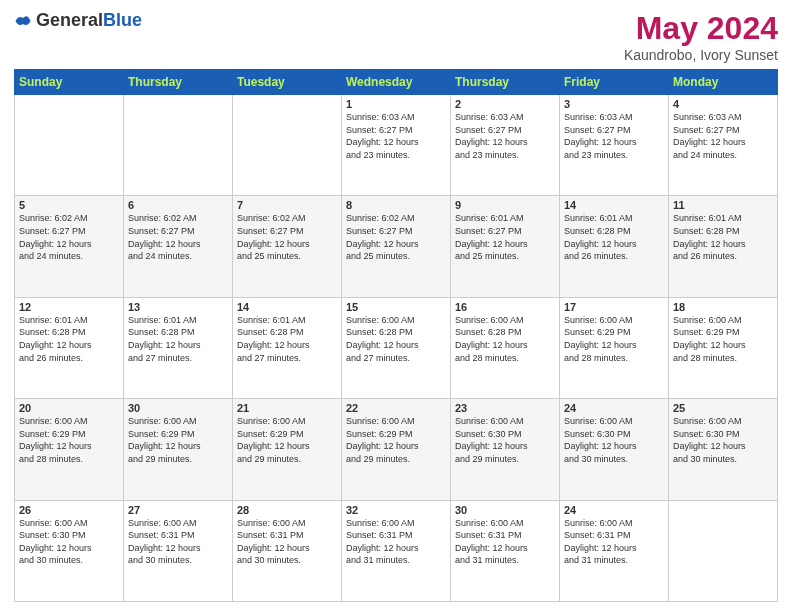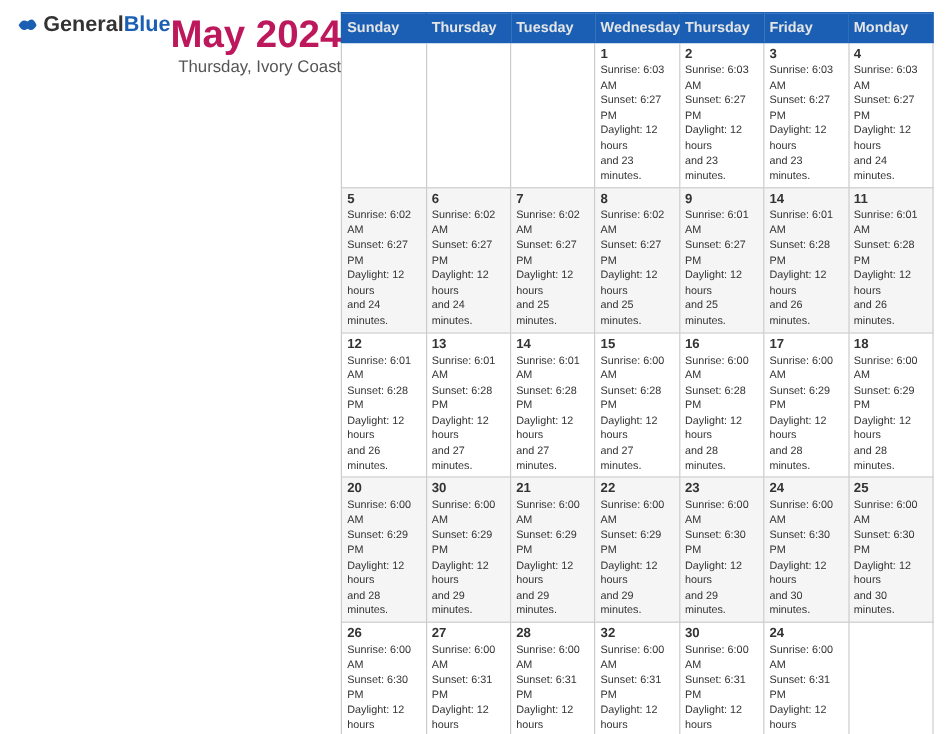--- a/index.html
+++ b/index.html
@@ -8,21 +8,21 @@
       height: 612px;
       font-family: Arial, sans-serif;
       background: #fff;
       overflow: hidden;
     }
     .page {
       width: 792px;
       height: 612px;
       padding: 10px 14px 10px 14px;
       display: flex;
-      flex-direction: row;
+      flex-direction: column;
     }
     .header {
       display: flex;
       justify-content: space-between;
       align-items: flex-start;
       margin-bottom: 6px;
     }
     .logo {
       display: flex;
       align-items: center;
@@ -56,21 +56,21 @@
     }
     .calendar {
       flex: 1;
       border: 1px solid #ccc;
       border-collapse: collapse;
       width: 100%;
       table-layout: fixed;
     }
     .calendar thead tr th {
       background: #1a5fb4;
-      color: #e5e5e5;
+      color: #bef264;
       font-size: 12px;
       font-weight: bold;
       padding: 5px 4px;
       text-align: left;
       border: 1px solid #1a5fb4;
     }
     .calendar tbody tr td {
       border: 1px solid #ccc;
       vertical-align: top;
       padding: 3px 4px;
@@ -105,21 +105,21 @@
     <div class="logo">
       <svg class="logo-icon" viewBox="0 0 24 24" xmlns="http://www.w3.org/2000/svg">
         <path d="M2 12 Q6 4 12 8 Q18 2 22 12 Q18 20 12 16 Q6 20 2 12Z" fill="#1a5fb4"></path>
       </svg>
       <div>
         <span class="logo-text-general">General</span><span class="logo-text-blue">Blue</span>
       </div>
     </div>
     <div class="title-block">
       <div class="title-month">May 2024</div>
-      <div class="title-location">Thursday, Ivory Coast</div>
+      <div class="title-location">Kaundrobo, Ivory Sunset</div>
     </div>
   </div>
 
   <table class="calendar">
     <thead>
       <tr>
         <th>Sunday</th>
         <th>Thursday</th>
         <th>Tuesday</th>
         <th>Wednesday</th>

